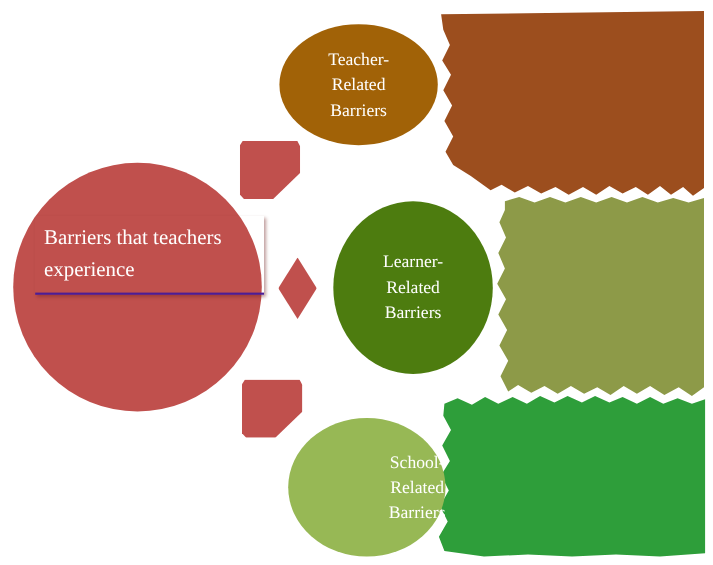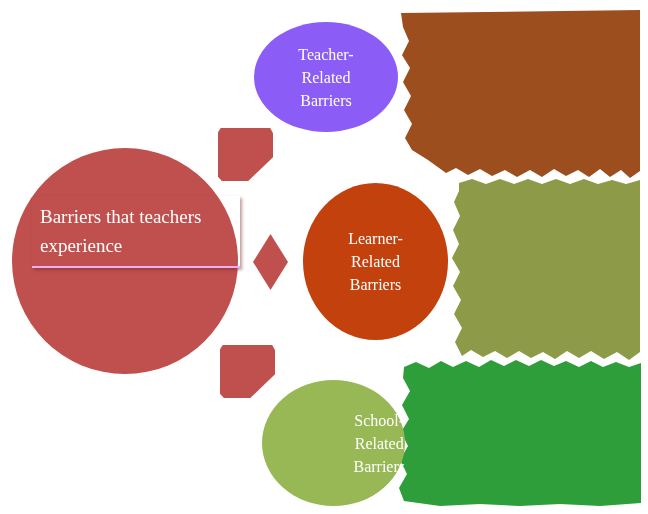--- a/index.html
+++ b/index.html
@@ -9,21 +9,21 @@
   }
   
   .blocks{position:absolute;left:0;top:0;width:648px;height:514px;}
   
   .big-circle{
     position:absolute;left:12px;top:148px;width:226px;height:226px;
     border-radius:50%;
   }
   .root-textbox{
     position:absolute;left:20px;top:48px;width:208px;height:70px;
-    border-bottom:2px solid #f0abfc;
+    border-bottom:2px solid #4c1d95;
     box-shadow:2px 2px 3px rgba(110,35,33,0.45);
   }
   .root-label{
     padding:6px 0 0 8px;color:#ffffff;font-size:19px;line-height:29px;
     white-space:pre-line;
   }
   
   .ellipse{
     position:absolute;border-radius:50%;display:flex;align-items:center;
     justify-content:center;text-align:center;color:#ffffff;
@@ -77,27 +77,27 @@
     <div class="root-textbox">
       <div class="root-label">Barriers that teachers
 experience</div>
     </div>
   </div>
 
   <div class="connector square top" style="background: rgb(192, 80, 77);"></div>
   <div class="connector diamond" style="background: rgb(192, 80, 77);"></div>
   <div class="connector square bottom" style="background: rgb(192, 80, 77);"></div>
 
-  <div class="ellipse teacher" style="background: #8b5cf6;">
+  <div class="ellipse teacher" style="background: #a16207;">
     <span>Teacher-
 Related
 Barriers</span>
   </div>
 
-  <div class="ellipse learner" style="background: #c2410c;">
+  <div class="ellipse learner" style="background: #4d7c0f;">
     <span>Learner-
 Related
 Barriers</span>
   </div>
 
   <div class="ellipse school" style="background: rgb(151, 184, 85); justify-content: flex-end;">
     <span>School-
 Related
 Barriers</span>
   </div>

